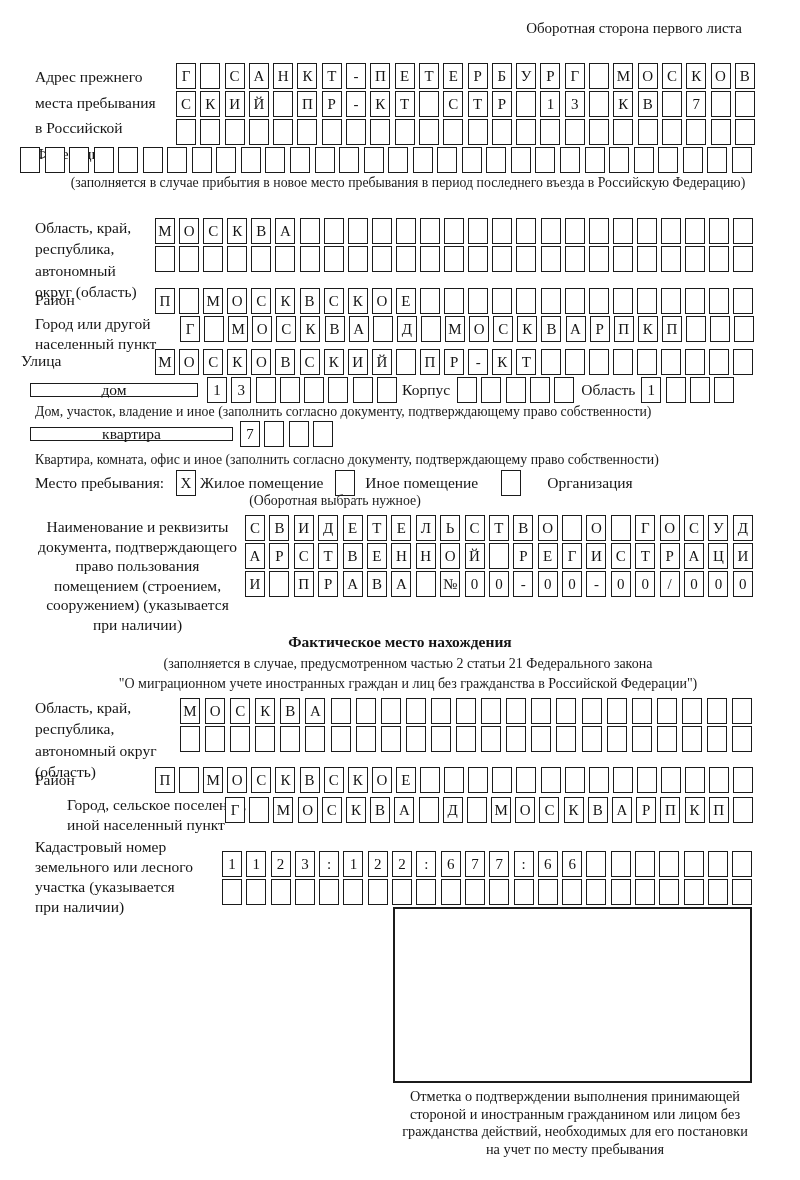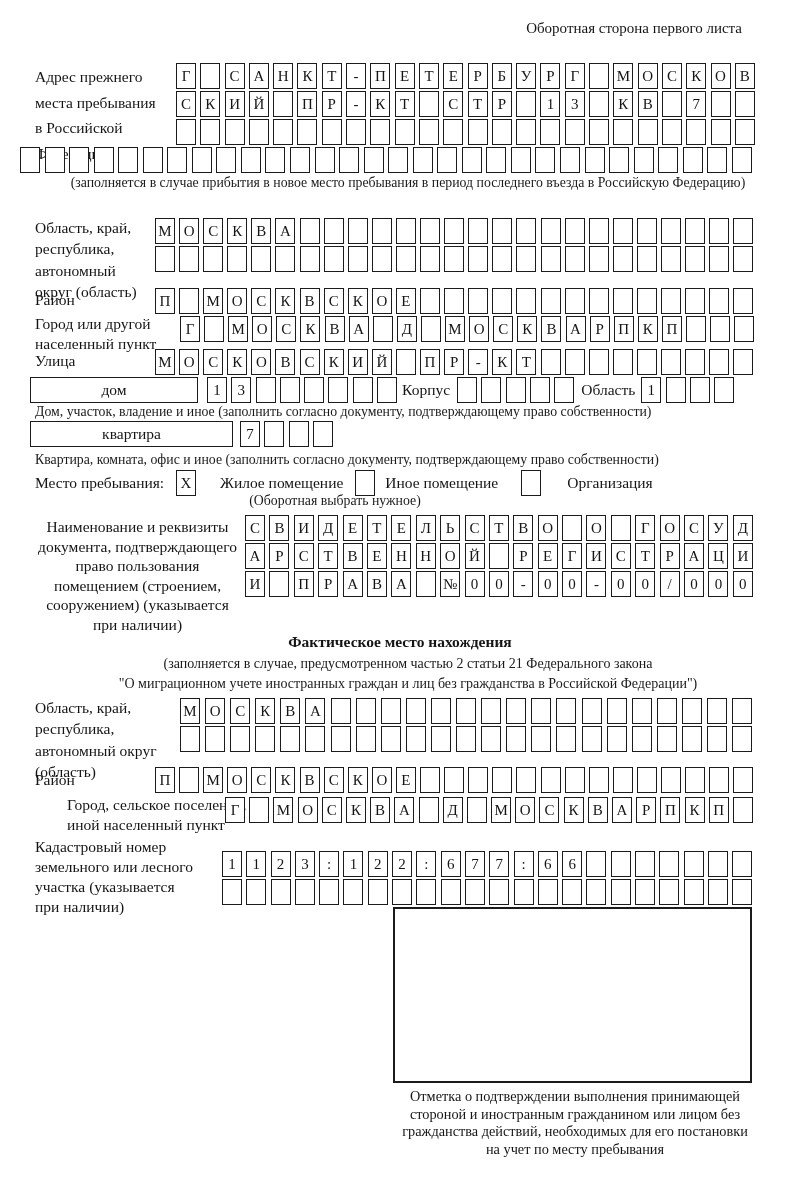--- a/index.html
+++ b/index.html
@@ -20,21 +20,21 @@
   .g25{column-gap:4.1px;}
   .g23{column-gap:5.1px;}
   .g22{column-gap:4.2px;}
   .g21{column-gap:4.4px;}
   .g30{column-gap:4.55px;}
 
   .cell{flex:0 0 auto;width:20px;height:26px;box-sizing:border-box;border:1.5px solid #1b1b1b;
         display:flex;align-items:center;justify-content:center;font-size:15px;line-height:1;
         background:#fff;}
   .hrow{position:absolute;display:flex;align-items:center;}
-  .widebox{height:26px;box-sizing:border-box;border:1.5px solid #1b1b1b;display:flex;
+  .widebox{height:14px;box-sizing:border-box;border:1.5px solid #1b1b1b;display:flex;
            align-items:center;justify-content:center;font-size:15.5px;background:#fff;}
   .inl{font-size:15.5px;white-space:nowrap;}
   .stampbox{position:absolute;box-sizing:border-box;border:2px solid #1b1b1b;background:#fff;}
   .stampcap{position:absolute;font-size:14.3px;line-height:17.5px;text-align:center;white-space:pre-line;}
 </style>
 </head>
 <body>
 
 <div id="page">
 
@@ -267,21 +267,21 @@
       <span class="cell">А</span>
       <span class="cell">Р</span>
       <span class="cell">П</span>
       <span class="cell">К</span>
       <span class="cell">П</span>
       <span class="cell"></span>
       <span class="cell"></span>
       <span class="cell"></span>
     </div>
 
-  <div class="lbl" style="left:35px;top:350px;">Улица</div>
+  <div class="lbl" style="left:21px;top:350px;">Улица</div>
   <div class="row abs g25" style="left:155px;top:349px;">
       <span class="cell">М</span>
       <span class="cell">О</span>
       <span class="cell">С</span>
       <span class="cell">К</span>
       <span class="cell">О</span>
       <span class="cell">В</span>
       <span class="cell">С</span>
       <span class="cell">К</span>
       <span class="cell">И</span>
@@ -340,21 +340,21 @@
         <span class="cell"></span>
         <span class="cell"></span>
         <span class="cell"></span>
       </div>
   </div>
   <div class="cap" style="left:35px;top:452px;">Квартира, комната, офис и иное (заполнить согласно документу, подтверждающему право собственности)</div>
 
   <div class="hrow" style="left:35px;top:470px;">
     <span class="inl" style="display:inline-block;width:141px;">Место пребывания:</span>
     <span class="cell">X</span>
-    <span class="inl" style="margin-left:24px;">Жилое помещение</span>
+    <span class="inl" style="margin-left:4px;">Жилое помещение</span>
     <span class="cell" style="margin-left:12px;"></span>
     <span class="inl" style="margin-left:10px;">Иное помещение</span>
     <span class="cell" style="margin-left:23px;"></span>
     <span class="inl" style="margin-left:26px;">Организация</span>
   </div>
   <div class="cap" style="left:160px;top:493px;width:350px;text-align:center;">(Оборотная выбрать нужное)</div>
 
   <div class="lbl lh195" style="left:35px;top:517px;width:205px;text-align:center;">Наименование и реквизиты
 документа, подтверждающего
 право пользования

